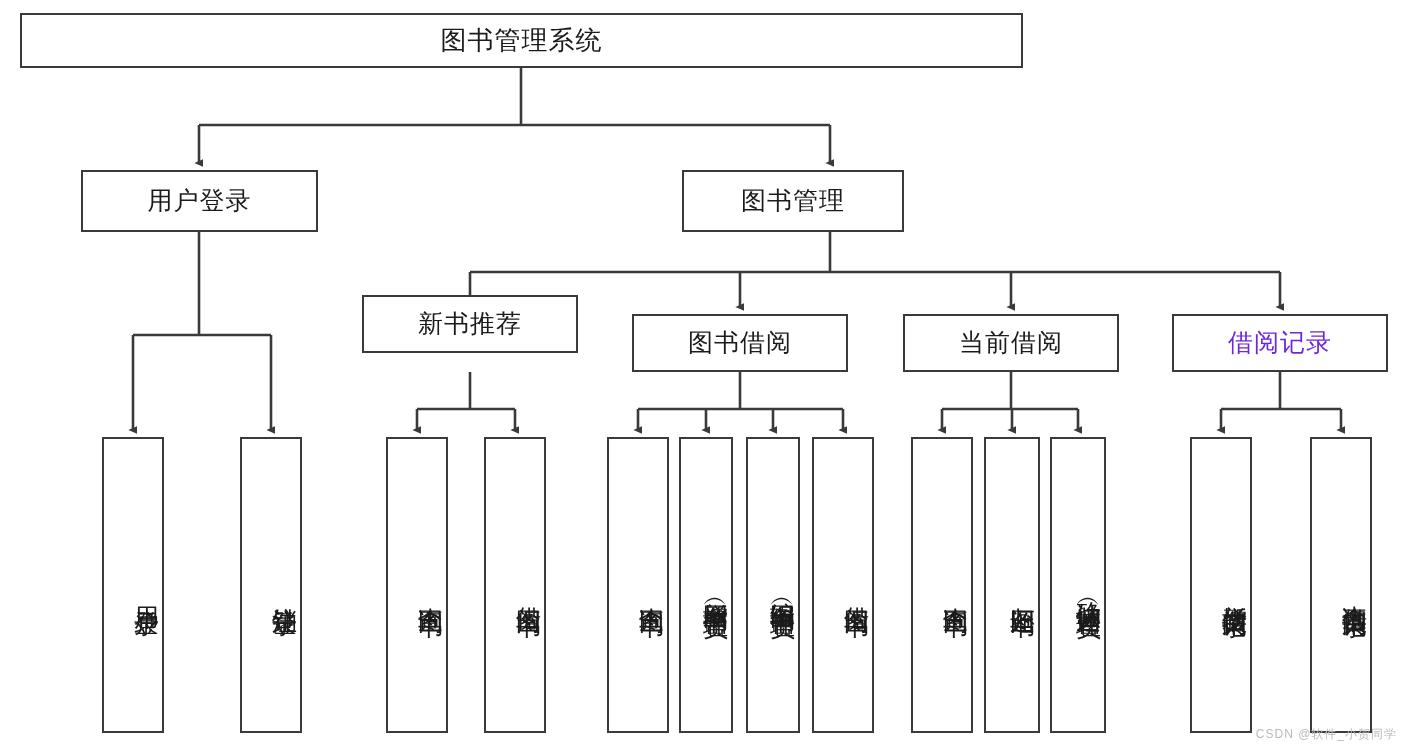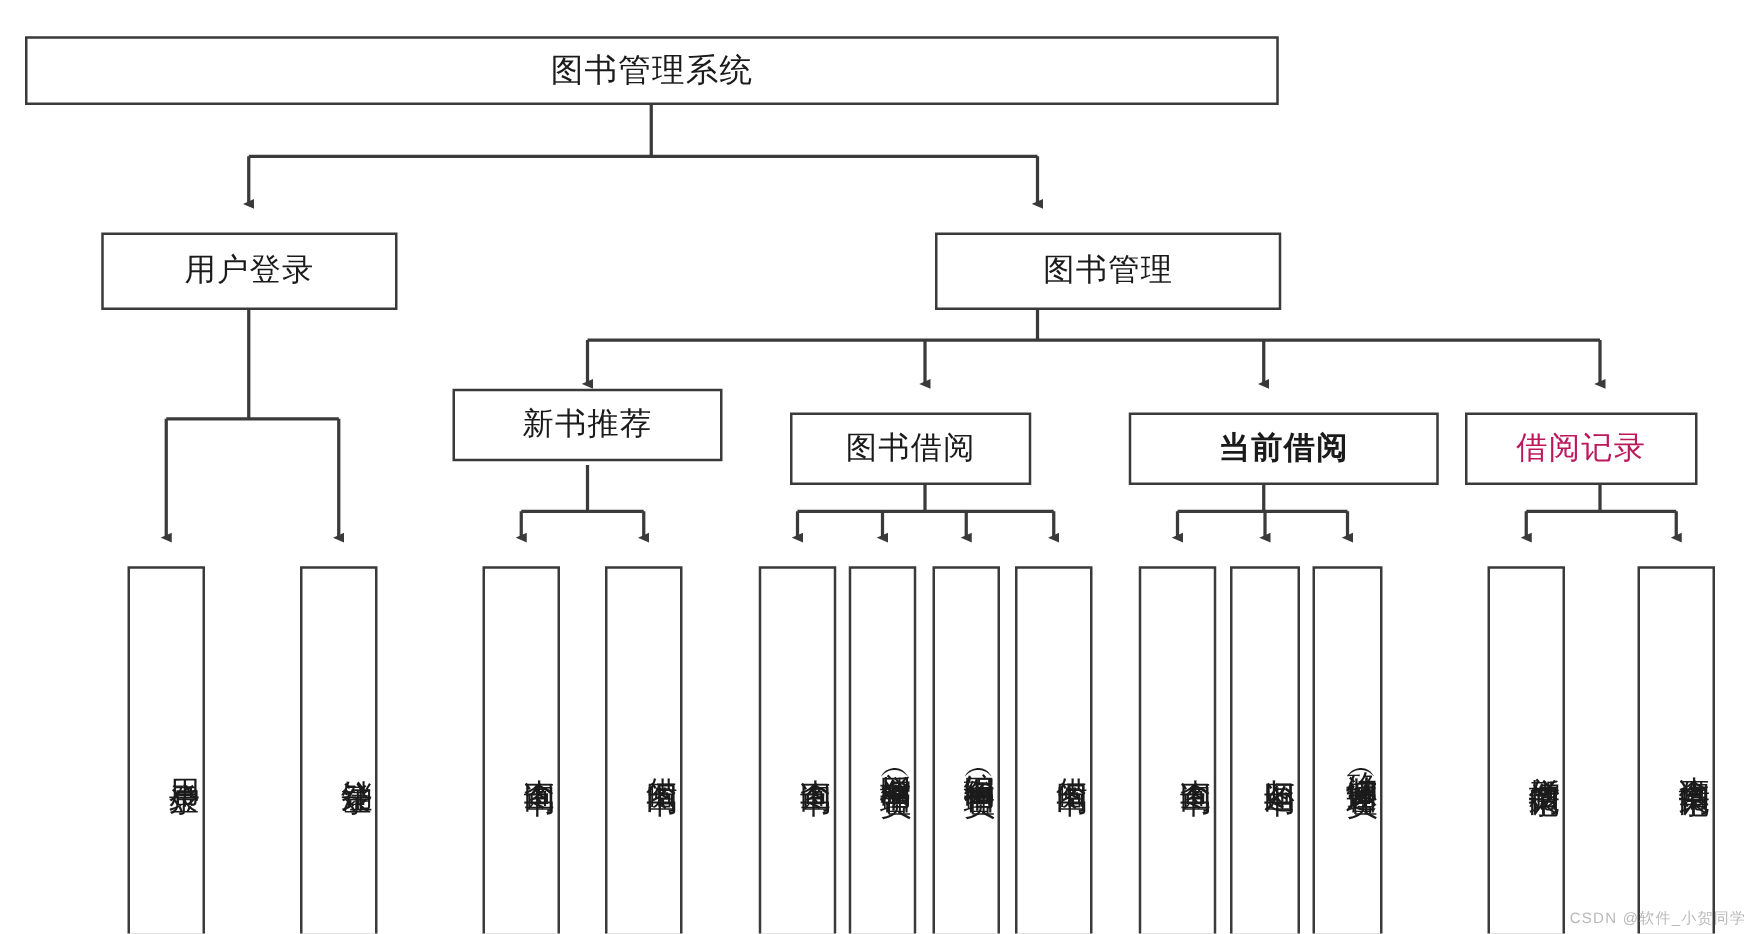--- a/index.html
+++ b/index.html
@@ -27,21 +27,20 @@
   }
   .node {
     position: absolute;
     box-sizing: border-box;
     background: #ffffff;
     border: 2.5px solid #3a3a3a;
     display: flex;
     align-items: center;
     justify-content: center;
     color: #1b1b1b;
-    margin-top: 16px;
   }
   .node.horiz {
     font-size: 25px;
     letter-spacing: 1px;
     line-height: 1.1;
   }
   .node.vert {
     writing-mode: vertical-rl;
     text-orientation: upright;
     font-size: 25px;
@@ -126,34 +125,34 @@
     </g>
   </svg>
 
   <div class="node horiz root" style="left: 20px; top: 13px; width: 1003px; height: 55px; border-color: rgb(58, 58, 58); background: rgb(255, 255, 255); color: rgb(27, 27, 27);">
     <span>图书管理系统</span>
   </div>
 
   <div class="node horiz" style="left: 81px; top: 170px; width: 237px; height: 62px; border-color: rgb(58, 58, 58); background: rgb(255, 255, 255); color: rgb(27, 27, 27);">
     <span>用户登录</span>
   </div>
-  <div class="node horiz" style="left: 748px; top: 170px; width: 277px; height: 62px; border-color: rgb(58, 58, 58); background: rgb(255, 255, 255); color: rgb(27, 27, 27);">
+  <div class="node horiz" style="left: 682px; top: 170px; width: 222px; height: 62px; border-color: rgb(58, 58, 58); background: rgb(255, 255, 255); color: rgb(27, 27, 27);">
     <span>图书管理</span>
   </div>
 
   <div class="node horiz" style="left: 362px; top: 295px; width: 216px; height: 58px; border-color: rgb(58, 58, 58); background: rgb(255, 255, 255); color: rgb(27, 27, 27);">
     <span>新书推荐</span>
   </div>
-  <div class="node horiz" style="left: 632px; top: 314px; width: 193px; height: 58px; border-color: rgb(58, 58, 58); background: rgb(255, 255, 255); color: rgb(27, 27, 27);">
+  <div class="node horiz" style="left: 632px; top: 314px; width: 216px; height: 58px; border-color: rgb(58, 58, 58); background: rgb(255, 255, 255); color: rgb(27, 27, 27);">
     <span>图书借阅</span>
   </div>
-  <div class="node horiz" style="left: 903px; top: 314px; width: 248px; height: 58px; border-color: rgb(58, 58, 58); background: rgb(255, 255, 255); color: rgb(27, 27, 27); font-weight: bold;">
+  <div class="node horiz" style="left: 903px; top: 314px; width: 216px; height: 58px; border-color: rgb(58, 58, 58); background: rgb(255, 255, 255); color: rgb(27, 27, 27);">
     <span>当前借阅</span>
   </div>
-  <div class="node horiz" style="left: 1172px; top: 314px; width: 186px; height: 58px; border-color: rgb(58, 58, 58); background: rgb(255, 255, 255); color: #be185d;">
+  <div class="node horiz" style="left: 1172px; top: 314px; width: 216px; height: 58px; border-color: rgb(58, 58, 58); background: rgb(255, 255, 255); color: #6d28d9;">
     <span>借阅记录</span>
   </div>
 
   <div class="node vert" style="left: 102px; top: 437px; width: 62px; height: 296px; border-color: rgb(58, 58, 58); background: rgb(255, 255, 255); color: rgb(27, 27, 27);">
     <span class="vtext">用户登录</span>
   </div>
   <div class="node vert" style="left: 240px; top: 437px; width: 62px; height: 296px; border-color: rgb(58, 58, 58); background: rgb(255, 255, 255); color: rgb(27, 27, 27);">
     <span class="vtext">注销登录</span>
   </div>
   <div class="node vert" style="left: 386px; top: 437px; width: 62px; height: 296px; border-color: rgb(58, 58, 58); background: rgb(255, 255, 255); color: rgb(27, 27, 27);">

